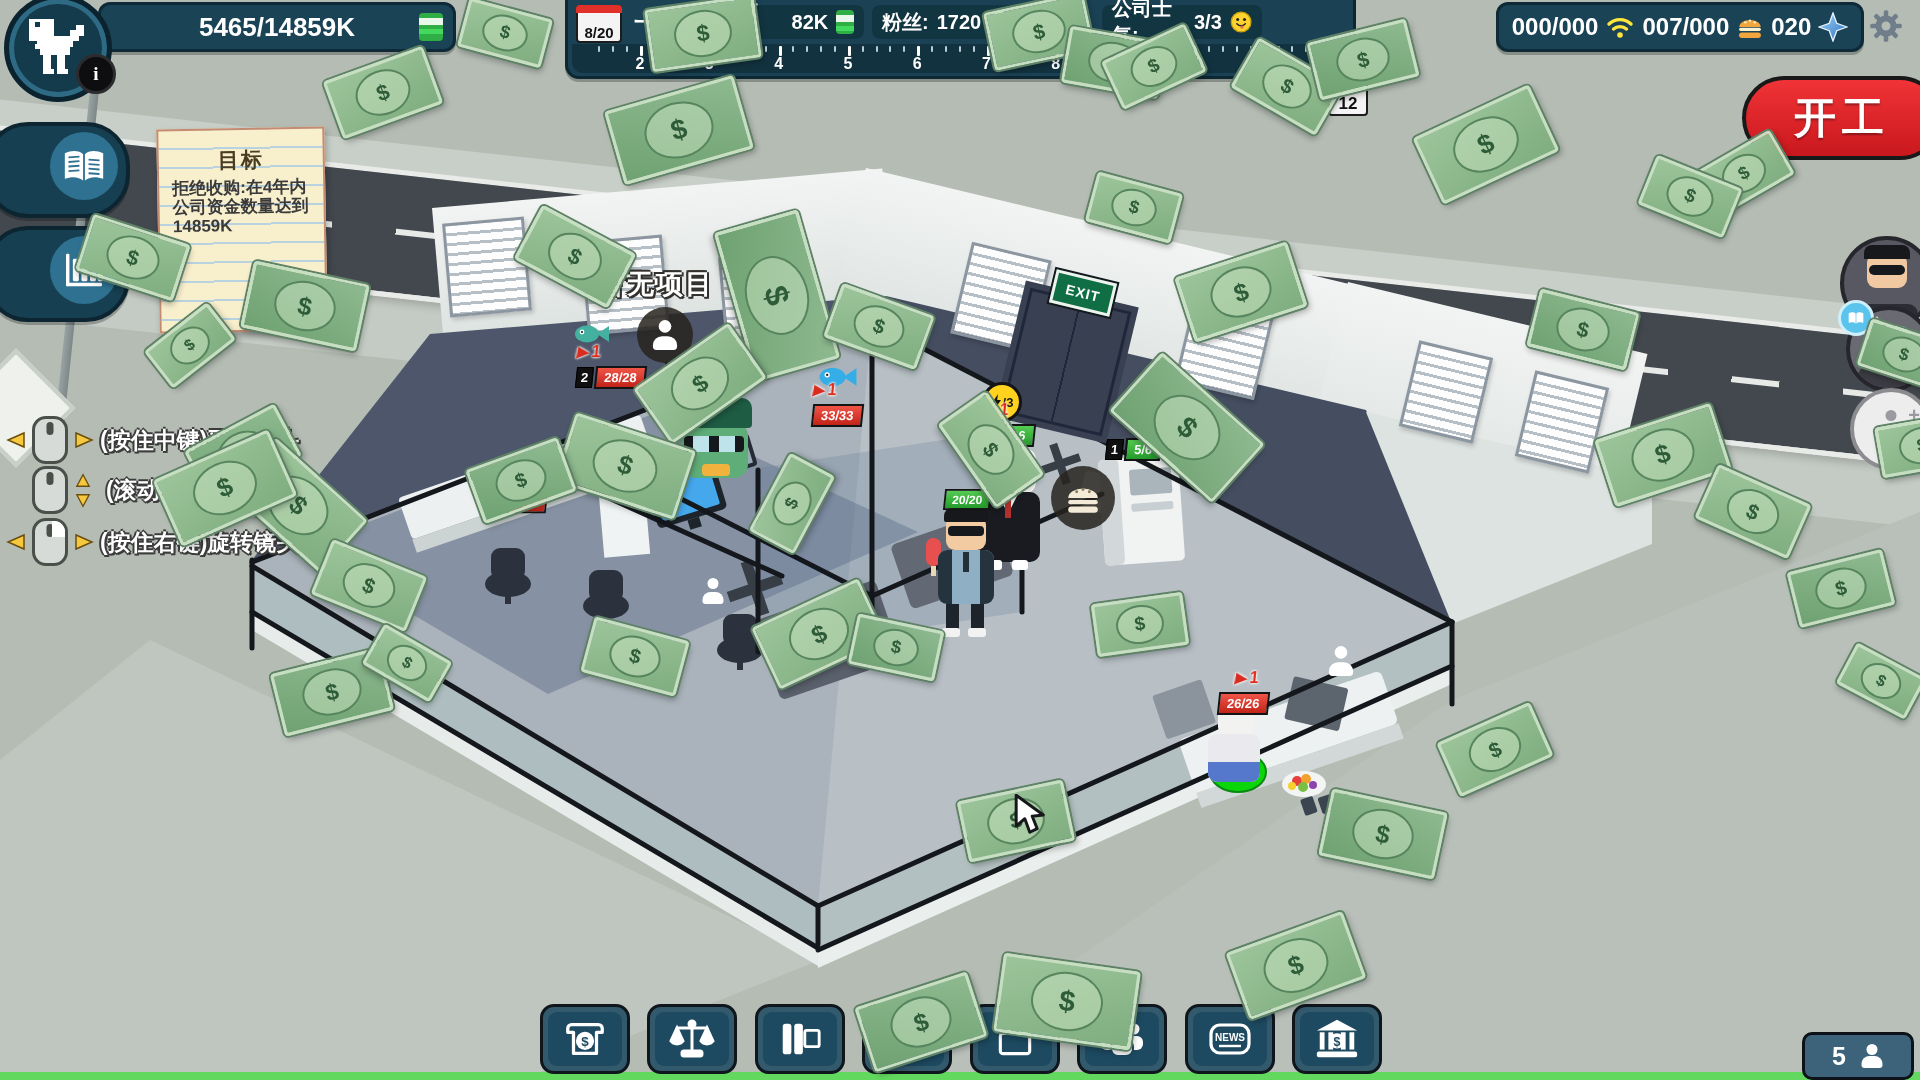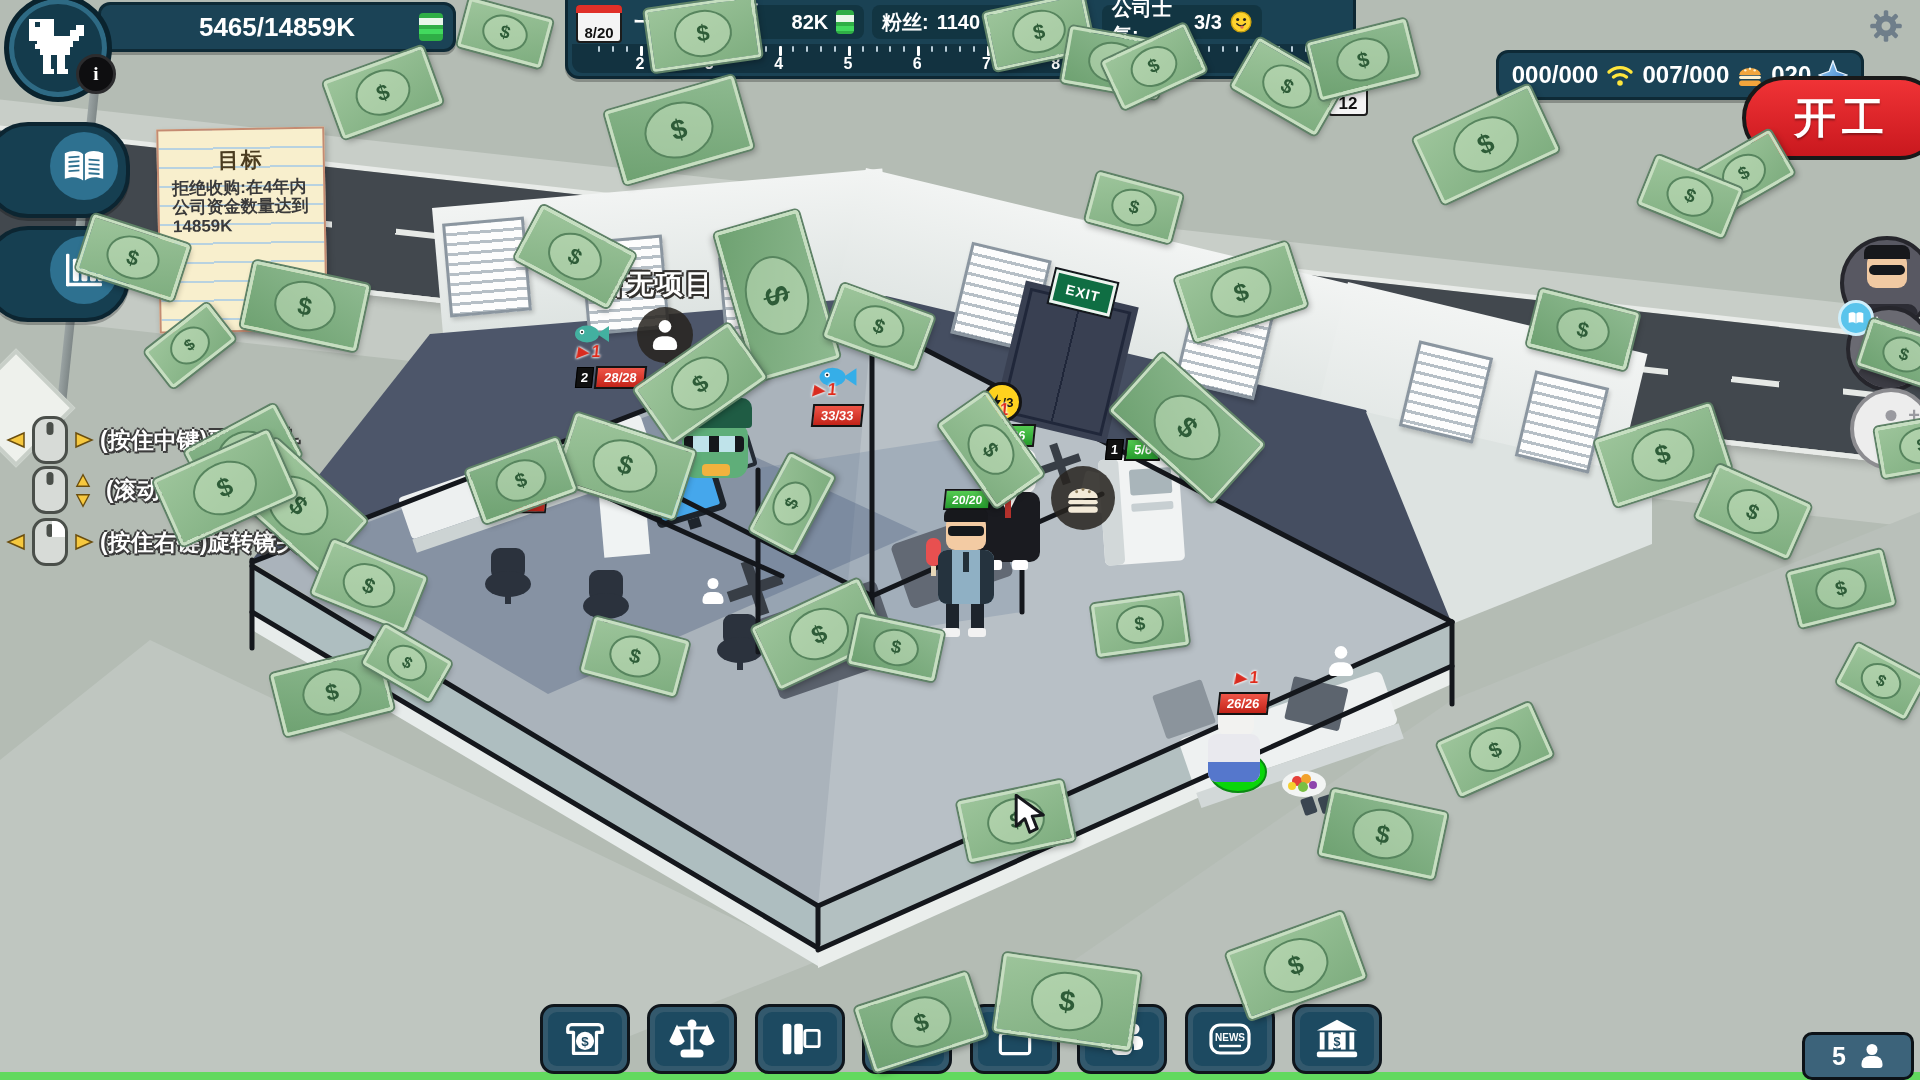--- a/index.html
+++ b/index.html
@@ -125,21 +125,21 @@
   .sec-fans .pico{width:22px;height:24px;}
   .ruler{position:absolute;left:4px;top:44px;width:773px;height:29px;background:#123240;border-radius:0 0 11px 11px;overflow:hidden;}
   .tick{position:absolute;top:2px;width:2px;height:6px;background:#b9cdd8;border-radius:1px;}
   .tick.tall{height:10px;width:3px;background:#fff;}
   .rnum{position:absolute;top:11px;width:22px;text-align:center;color:#fff;font-size:16px;font-weight:800;font-style:normal;}
   .cal-end{left:1328px;top:74px;width:36px;height:38px;background:#f4f4f4;border:2px solid #1c1c1c;border-radius:4px;z-index:10;
       display:flex;align-items:flex-end;justify-content:center;color:#111;font-size:17px;font-weight:800;}
   .cal-end::before{content:"";position:absolute;left:-2px;top:-2px;right:-2px;height:7px;background:#e03028;border-radius:4px 4px 0 0;}
 
   .res-pill{left:1496px;top:2px;width:362px;height:44px;display:flex;align-items:center;justify-content:center;gap:7px;
-      color:#fff;font-size:24px;font-weight:700;margin-top:48px;}
+      color:#fff;font-size:24px;font-weight:700;}
   .gear-btn{left:1862px;top:2px;width:48px;height:48px;display:flex;align-items:center;justify-content:center;background:transparent;border:none;z-index:11;}
 
   .start-btn{left:1742px;top:76px;width:200px;height:84px;background:linear-gradient(#f03336,#c9181e);
       border:4px solid #191919;border-radius:42px;display:flex;align-items:center;justify-content:center;
       color:#fff;font-size:42px;font-weight:900;letter-spacing:6px;z-index:10;text-shadow:0 2px 2px rgba(0,0,0,.35);}
 
   
   .side-pill{left:-16px;width:138px;height:88px;border-radius:44px;background:#163f51;border:4px solid #0c2531;z-index:10;
       box-shadow:0 3px 0 rgba(0,0,0,.25);}
   .side-pill .circ{position:absolute;right:8px;top:6px;width:68px;height:68px;border-radius:50%;background:#2e7190;
@@ -642,21 +642,21 @@
         <span>8/20</span>
       </div>
     <div class="month">一月</div>
     <div class="tsec sec-tax">
       <span>已缴税:</span>
         <span>82K</span>
       <span class="cash-ico"></span>
     </div>
     <div class="tsec sec-fans">
       <span>粉丝:</span>
-        <span>1140</span>
+        <span>1720</span>
       <span class="pico"></span>
     </div>
     <div class="tsec sec-morale">
       <span>公司士气:</span>
         <span>3/3</span>
       <svg width="26" height="26" viewBox="0 0 26 26">
         <circle cx="13" cy="13" r="11.5" fill="#ffd32e" stroke="#caa20e" stroke-width="1.6"></circle>
         <circle cx="9" cy="10" r="1.8" fill="#222"></circle>
           <circle cx="17" cy="10" r="1.8" fill="#222"></circle>
         <path d="M8 15 q5 5 10 0" stroke="#222" stroke-width="1.8" fill="none" stroke-linecap="round"></path>

